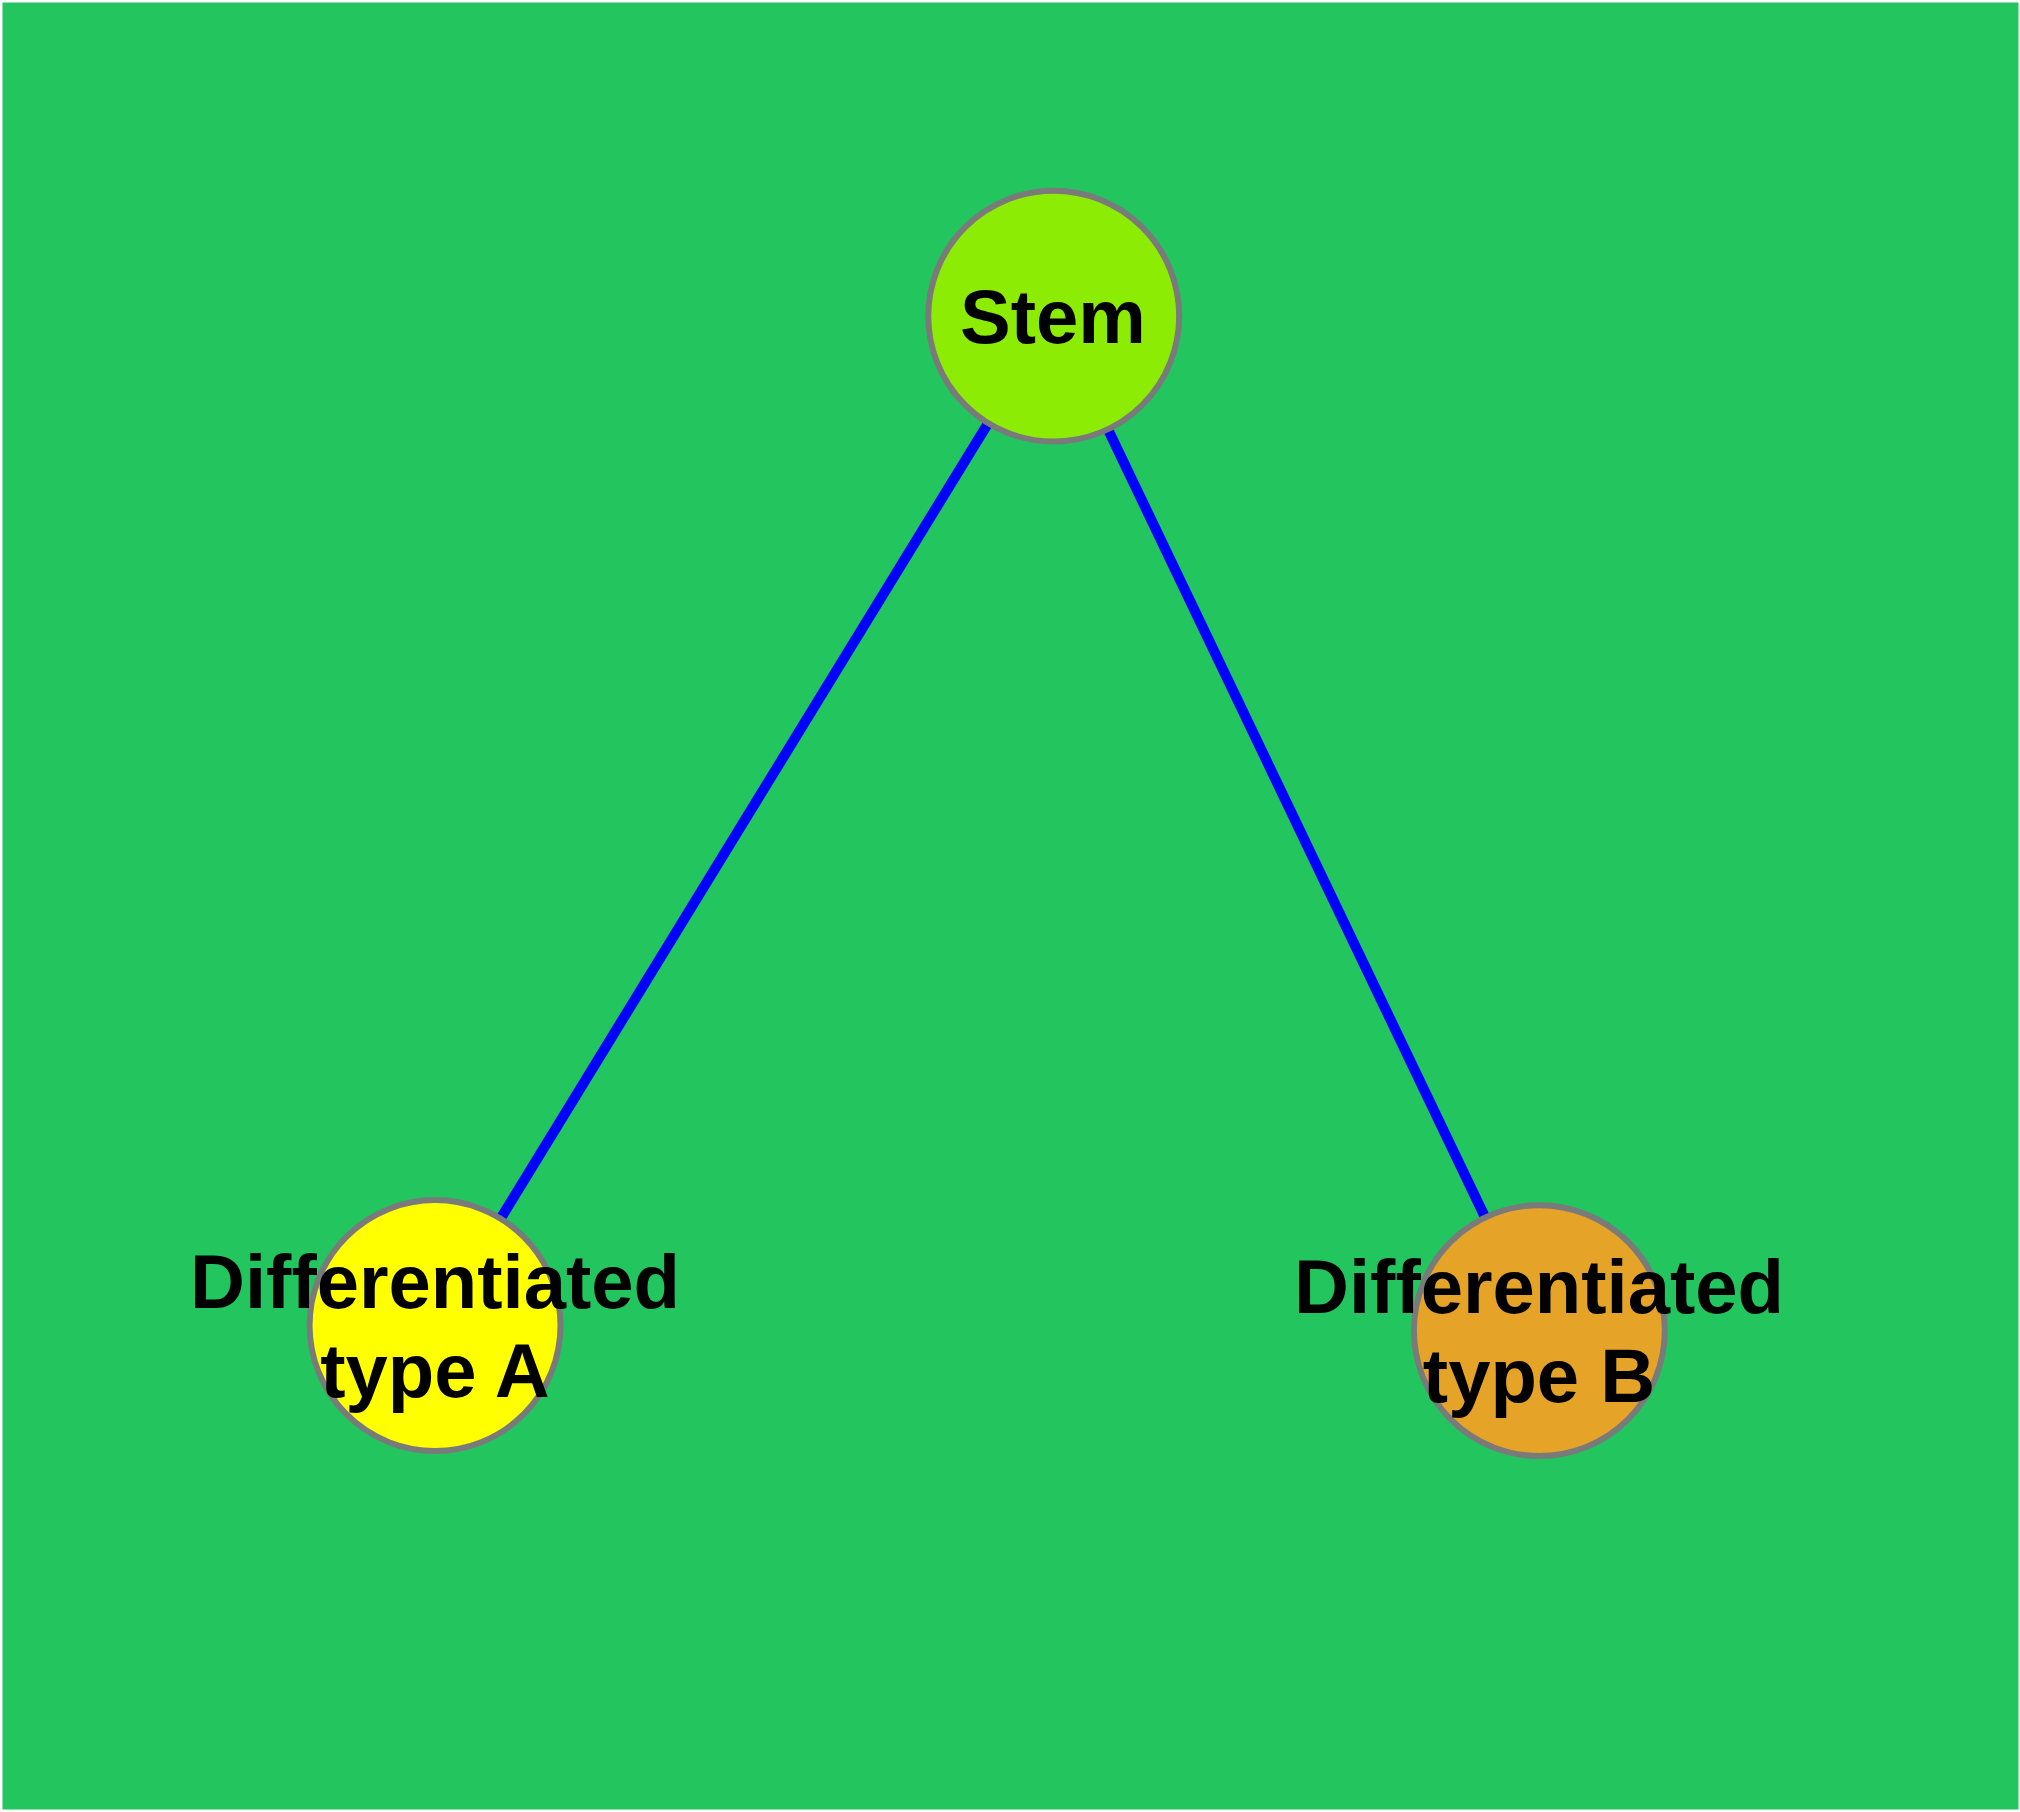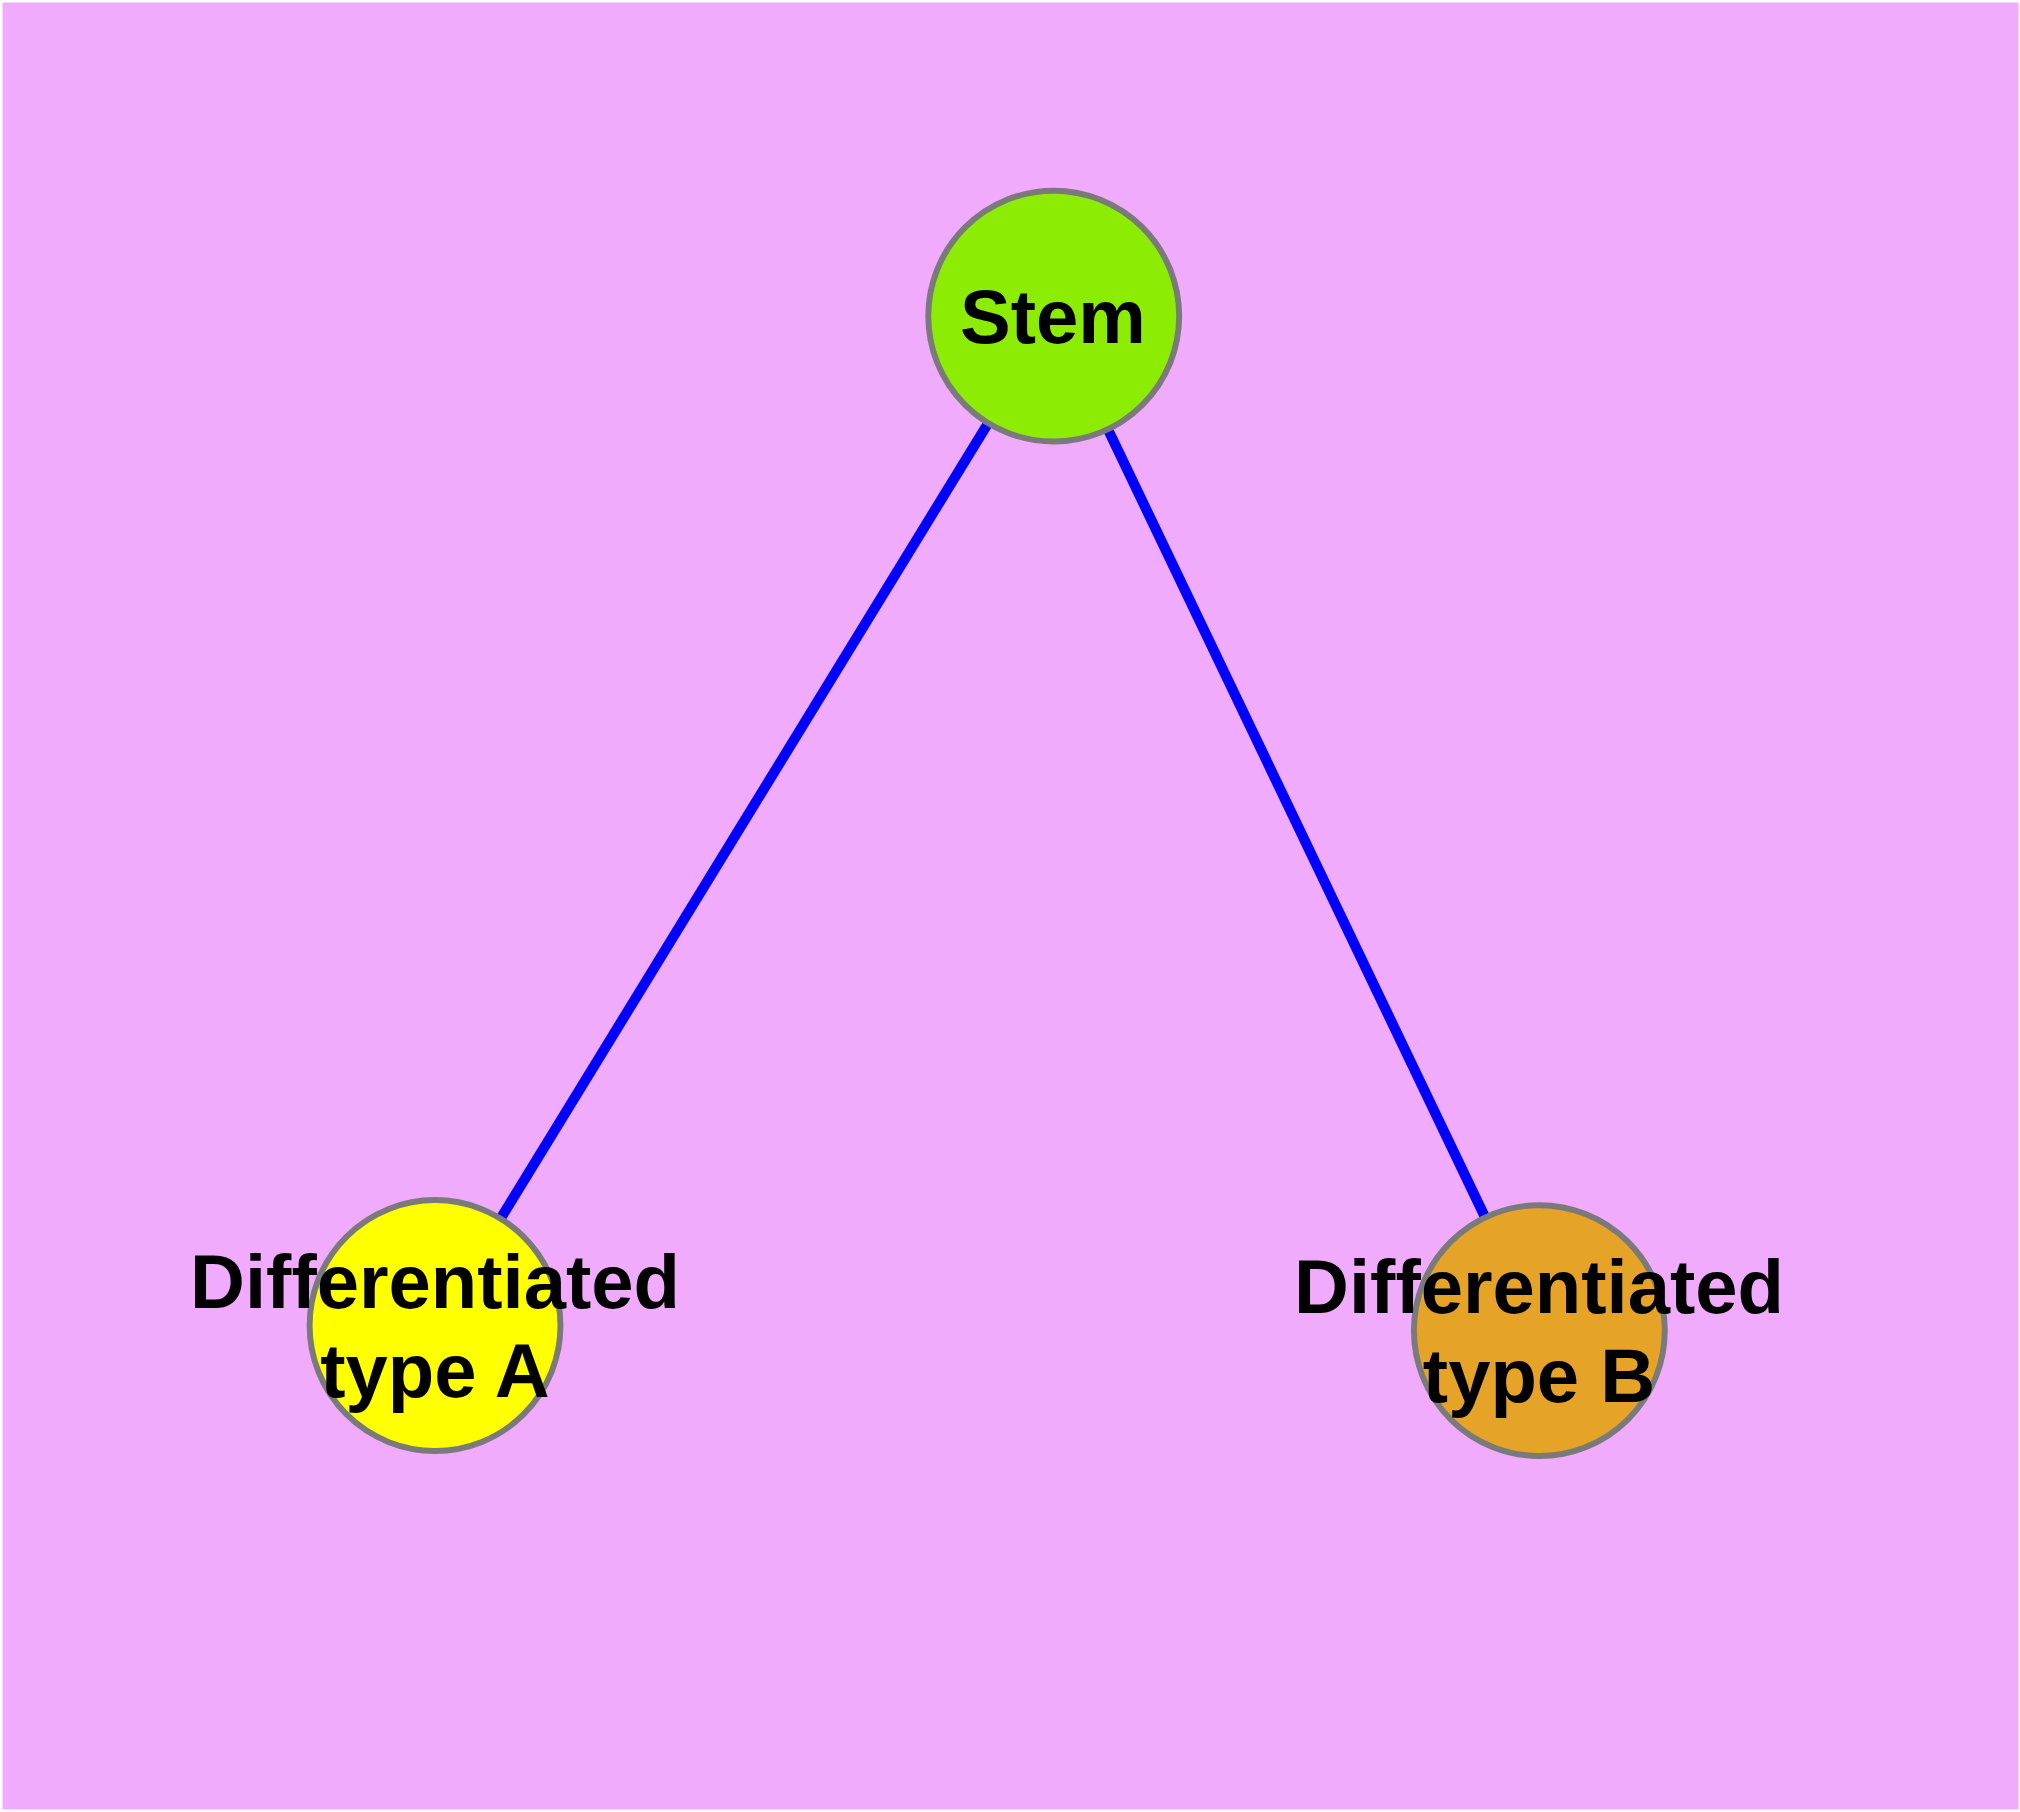--- a/index.html
+++ b/index.html
@@ -38,21 +38,21 @@
     color: #000000;
     text-align: center;
     white-space: pre-line;
     pointer-events: none;
   }
 </style>
 </head>
 <body>
 
 <div class="page">
-  <div class="canvas" style="background: #f0abfc; box-shadow: rgb(255, 255, 255) 0px 0px 0px 2.5px inset;">
+  <div class="canvas" style="background: #22c55e; box-shadow: rgb(255, 255, 255) 0px 0px 0px 2.5px inset;">
     <svg class="diagram" viewBox="0 0 2384 2138" xmlns="http://www.w3.org/2000/svg">
       <g>
           <line x1="1243" y1="373" x2="513" y2="1564" stroke="#0000FF" stroke-width="12"></line>
           <line x1="1243" y1="373" x2="1816" y2="1570" stroke="#0000FF" stroke-width="12"></line>
         </g>
       <g>
           <circle cx="1243" cy="373" r="148" fill="#8CEC03" stroke="#7A7A7A" stroke-width="7"></circle>
           <circle cx="513" cy="1564" r="148" fill="#FFFF00" stroke="#7A7A7A" stroke-width="7"></circle>
           <circle cx="1816" cy="1570" r="148" fill="#E5A427" stroke="#7A7A7A" stroke-width="7"></circle>
         </g>

